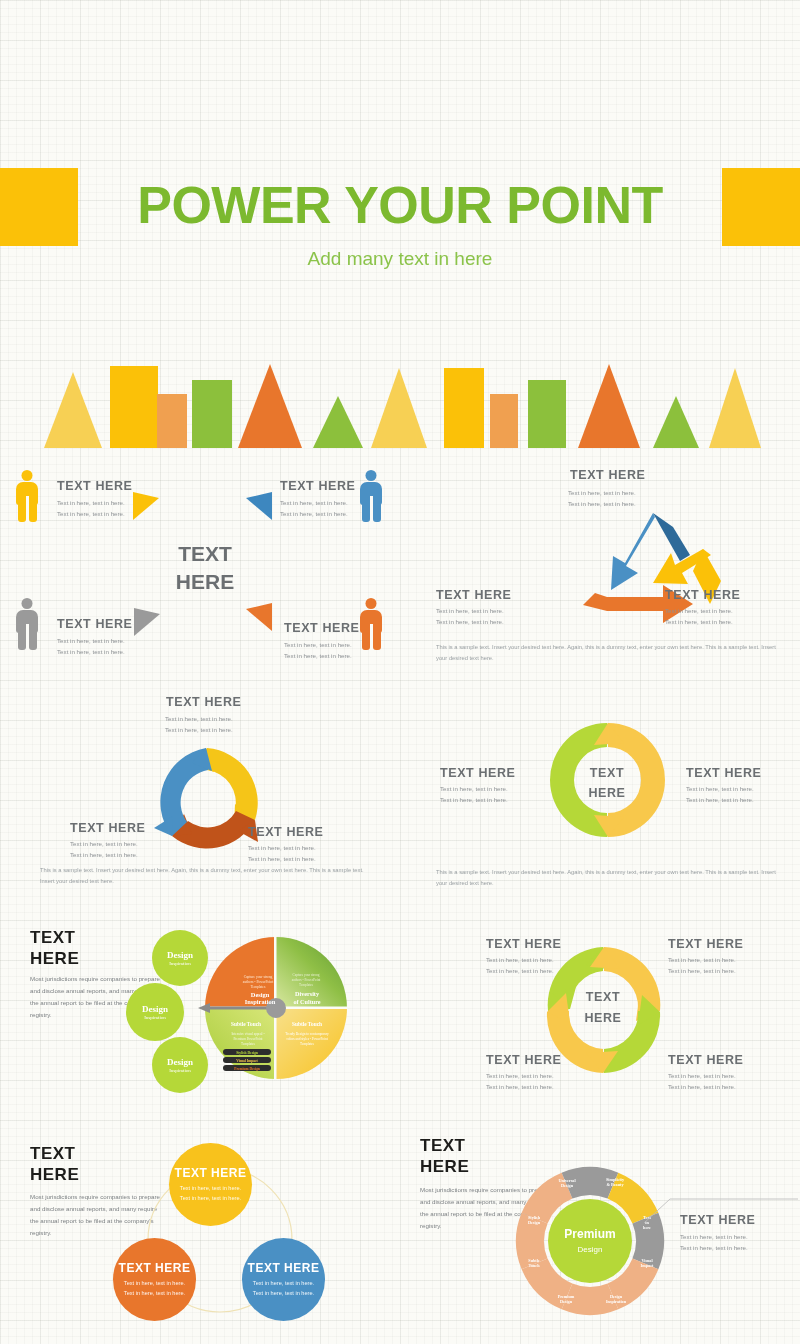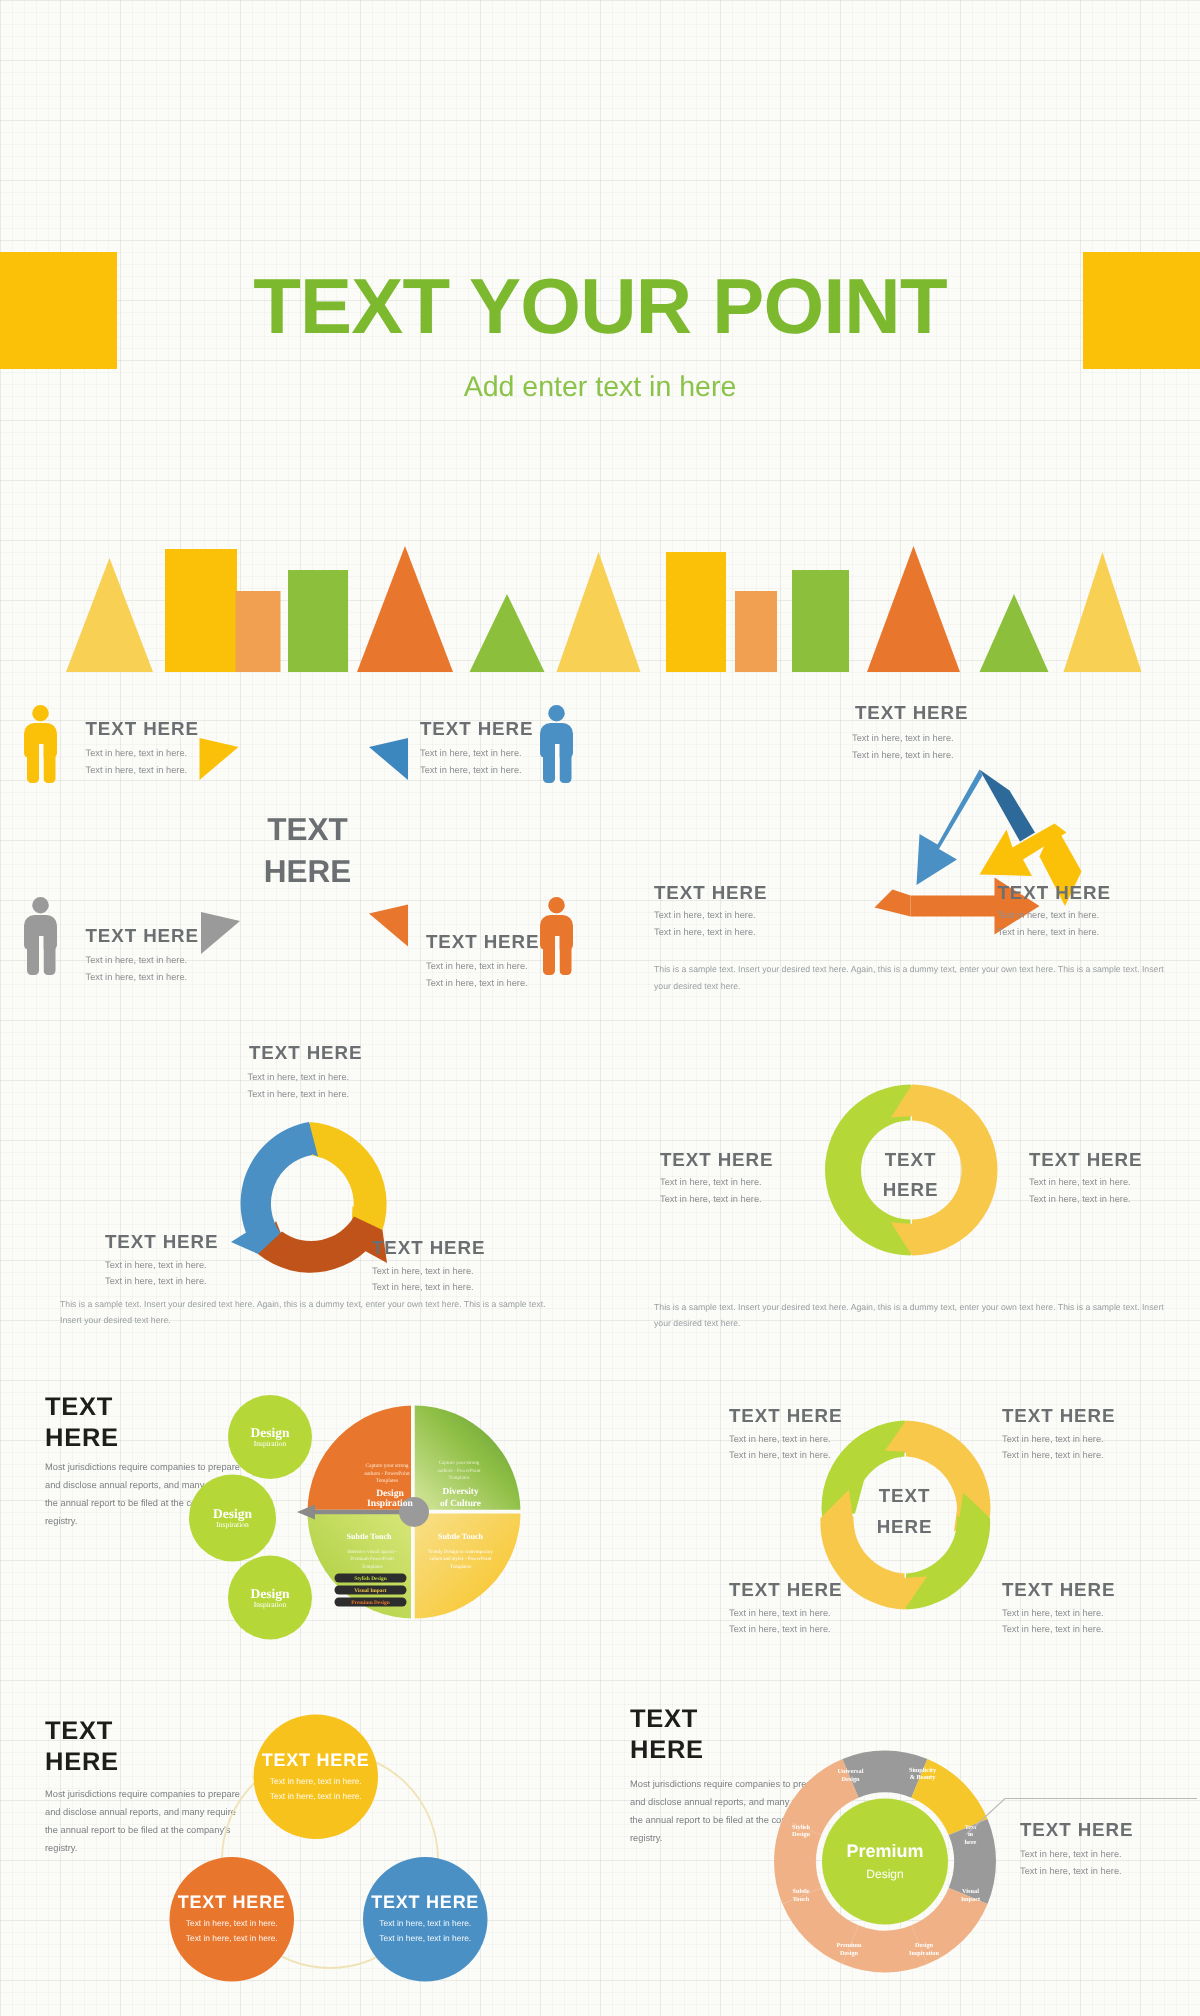--- a/index.html
+++ b/index.html
@@ -67,22 +67,22 @@
 
   svg{ display:block; overflow:visible; }
   .sv-th{ font-size:12.5px; font-weight:bold; fill:#6b6f72; letter-spacing:.6px; font-family:"Liberation Sans",sans-serif;}
 </style>
 </head>
 <body>
 
 <div class="abs" id="header">
   <div class="hdr-block left"></div>
   <div class="hdr-block right"></div>
-  <div id="title">TEXT YOUR POINT</div>
-  <div id="subtitle">Add enter text in here</div>
+  <div id="title">POWER YOUR POINT</div>
+  <div id="subtitle">Add many text in here</div>
 </div>
 
 <div class="abs" id="band">
     <div class="shp" style="left: 44px; width: 0px; height: 0px; border-left: 29px solid transparent; border-right: 29px solid transparent; border-bottom: 76px solid rgb(247, 208, 84);"></div>
     <div class="shp" style="left: 110px; width: 48px; height: 82px; background: rgb(251, 193, 8);"></div>
     <div class="shp" style="left: 157px; width: 30px; height: 54px; background: rgb(240, 160, 80);"></div>
     <div class="shp" style="left: 192px; width: 40px; height: 68px; background: rgb(140, 192, 60);"></div>
     <div class="shp" style="left: 238px; width: 0px; height: 0px; border-left: 32px solid transparent; border-right: 32px solid transparent; border-bottom: 84px solid rgb(232, 118, 44);"></div>
     <div class="shp" style="left: 313px; width: 0px; height: 0px; border-left: 25px solid transparent; border-right: 25px solid transparent; border-bottom: 52px solid rgb(140, 192, 60);"></div>
     <div class="shp" style="left: 371px; width: 0px; height: 0px; border-left: 28px solid transparent; border-right: 28px solid transparent; border-bottom: 80px solid rgb(247, 208, 84);"></div>

